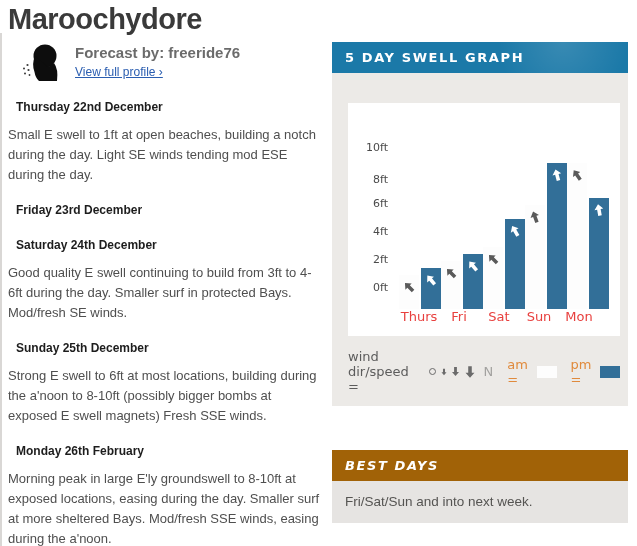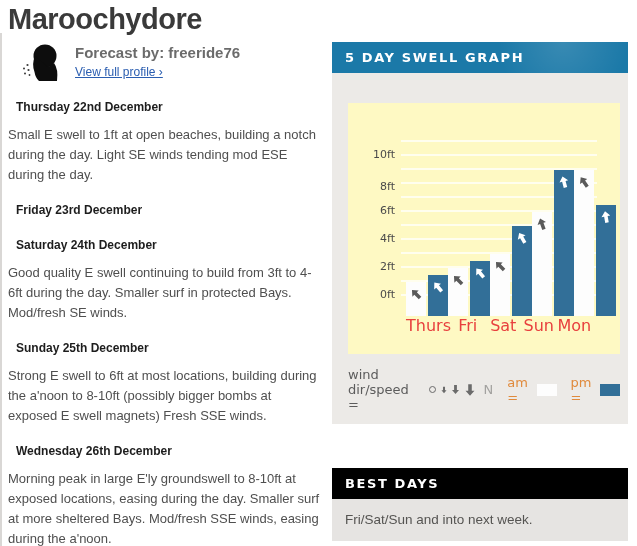--- a/index.html
+++ b/index.html
@@ -29,28 +29,28 @@
     height:31px;line-height:31px;
     padding-left:13px;
     font-family:"DejaVu Sans",sans-serif;
     font-size:13px;font-weight:bold;letter-spacing:1.6px;
     color:#ffffff;
   }
   .panel-header.blue{
     background:#1b79a8;
     background:radial-gradient(circle at 78% 0%, rgba(255,255,255,0.13), rgba(255,255,255,0) 28%), #1b79a8;
   }
-  .panel-header.orange{background:#000000;}
+  .panel-header.orange{background:#a16207;font-style:italic;}
   .swell-body{
     background:#eceae7;
     padding:30px 8px 12px 16px;
   }
   .chart{
-    background:#fef9c3;
-    padding:15px;
+    background:#ffffff;
+    padding:8px;
   }
   .chart-main{display:flex;height:198px;}
   .yaxis{
     position:relative;width:38px;flex:none;
     font-family:"DejaVu Sans",sans-serif;font-size:11px;color:#4a4a4a;
   }
   .ytick{position:absolute;right:6px;height:14px;line-height:14px;}
   .grid{
     position:relative;flex:1;margin-right:8px;
   }
@@ -71,21 +71,21 @@
     position:absolute;top:5px;left:50%;
     width:14px;height:14px;margin-left:-7px;
     display:block;
   }
   .bararrow svg{width:14px;height:14px;display:block;}
   .bar.am .bararrow svg path{fill:#5a5a5a;}
   .bar.pm .bararrow svg path{fill:#ffffff;}
   .xlabels{
     display:flex;justify-content:space-between;
     padding:0 5px 4px 5px;margin-left:38px;margin-right:8px;
-    font-family:"DejaVu Sans",sans-serif;font-size:16px;color:#e8403e;
+    font-family:"DejaVu Sans",sans-serif;font-size:13px;color:#e8403e;
   }
   .xlab{width:44px;text-align:center;}
   
   .legend{
     display:flex;align-items:center;
     padding:13px 0 0 0;
     font-family:"DejaVu Sans",sans-serif;font-size:13px;color:#5c5c5c;
   }
   .legend .circle{
     width:5px;height:5px;border:1.5px solid #6b6b6b;border-radius:50%;
@@ -314,18 +314,18 @@
     </div>
     <div class="forecast-section">
       <h3>Saturday 24th December</h3>
       <p>Good quality E swell continuing to build from 3ft to 4-6ft during the day. Smaller surf in protected Bays. Mod/fresh SE winds.</p>
     </div>
     <div class="forecast-section">
       <h3>Sunday 25th December</h3>
       <p>Strong E swell to 6ft at most locations, building during the a'noon to 8-10ft (possibly bigger bombs at exposed E swell magnets) Fresh SSE winds.</p>
     </div>
     <div class="forecast-section">
-      <h3>Wednesday 26th December</h3>
+      <h3>Monday 26th February</h3>
       <p>Morning peak in large E'ly groundswell to 8-10ft at exposed locations, easing during the day. Smaller surf at more sheltered Bays. Mod/fresh SSE winds, easing during the a'noon.</p>
     </div>
 
   </div>
 </div>
 
 </body></html>

